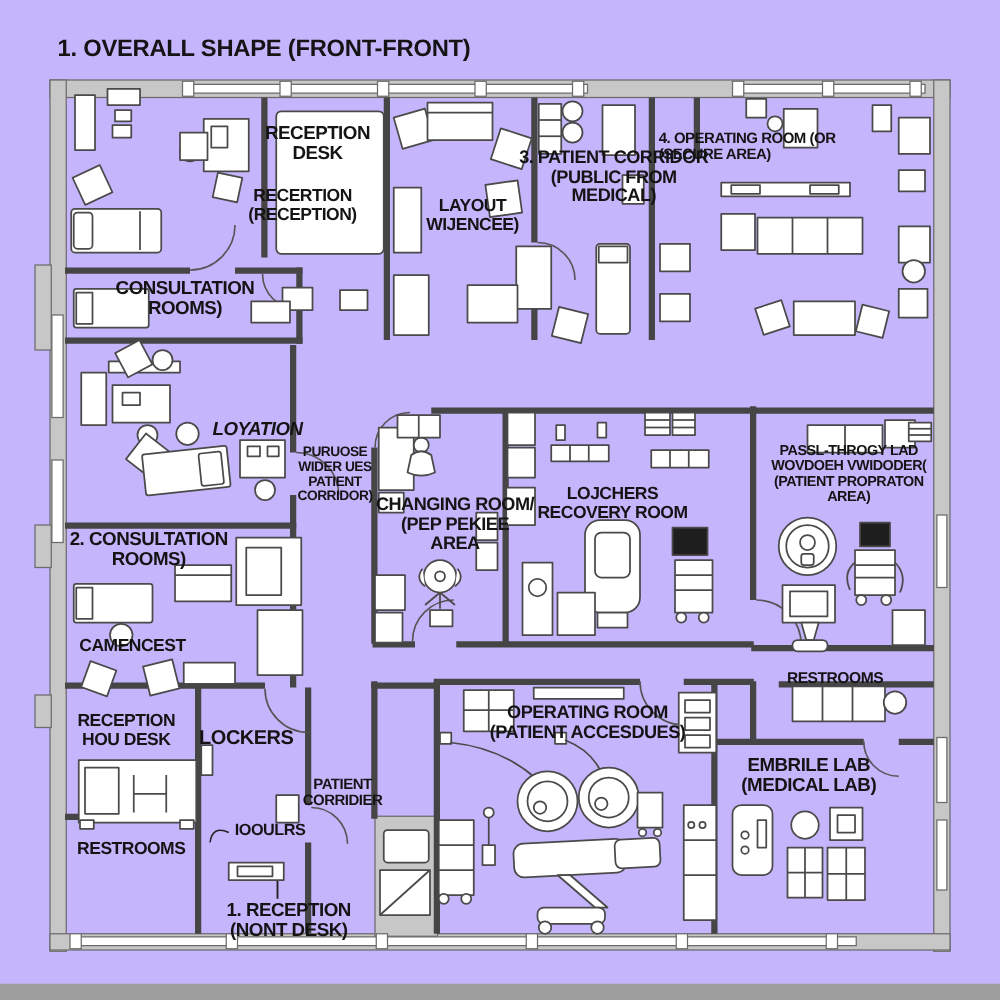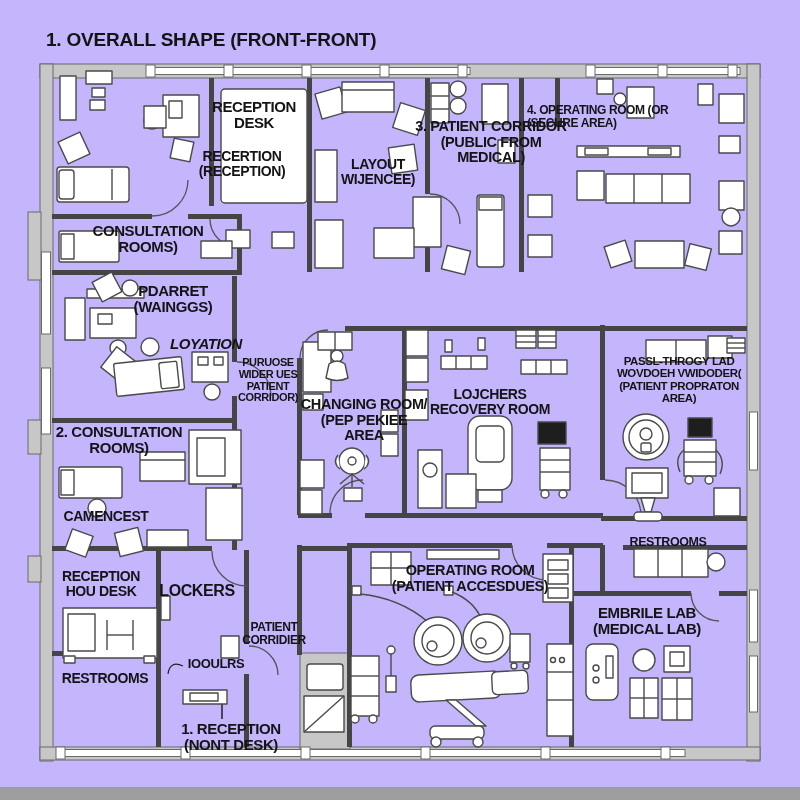--- a/index.html
+++ b/index.html
@@ -420,22 +420,20 @@
   <div class="lb lb-recertion">RECERTION
 (RECEPTION)</div>
   <div class="lb lb-layout">LAYOUT
 WIJENCEE)</div>
   <div class="lb lb-corridor3">3. PATIENT CORRIDOR
 (PUBLIC FROM MEDICAL)</div>
   <div class="lb lb-or4">4. OPERATING ROOM (OR
 (SECURE AREA)</div>
   <div class="lb lb-consult1">CONSULTATION
 ROOMS)</div>
-  <div class="lb lb-pdarret">PDARRET
-(WAINGGS)</div>
   <div class="lb lb-loyation">LOYATION</div>
   <div class="lb lb-puruose">PURUOSE
 WIDER UES
 PATIENT
 CORRIDOR)</div>
   <div class="lb lb-changing">CHANGING ROOM/
 (PEP PEKIEE
 AREA</div>
   <div class="lb lb-passlab">PASSL-THROGY LAD
 WOVDOEH VWIDODER(

